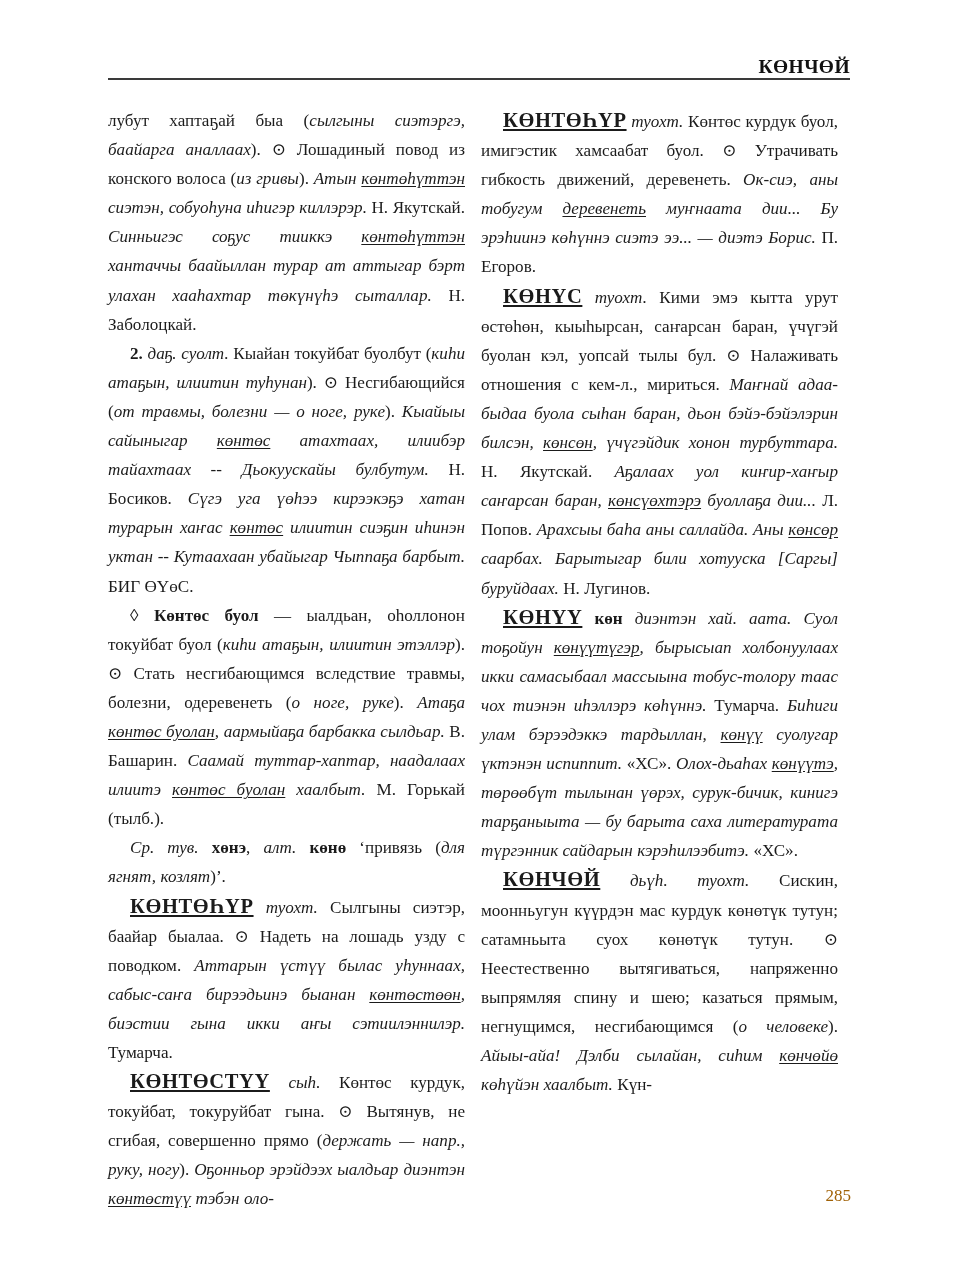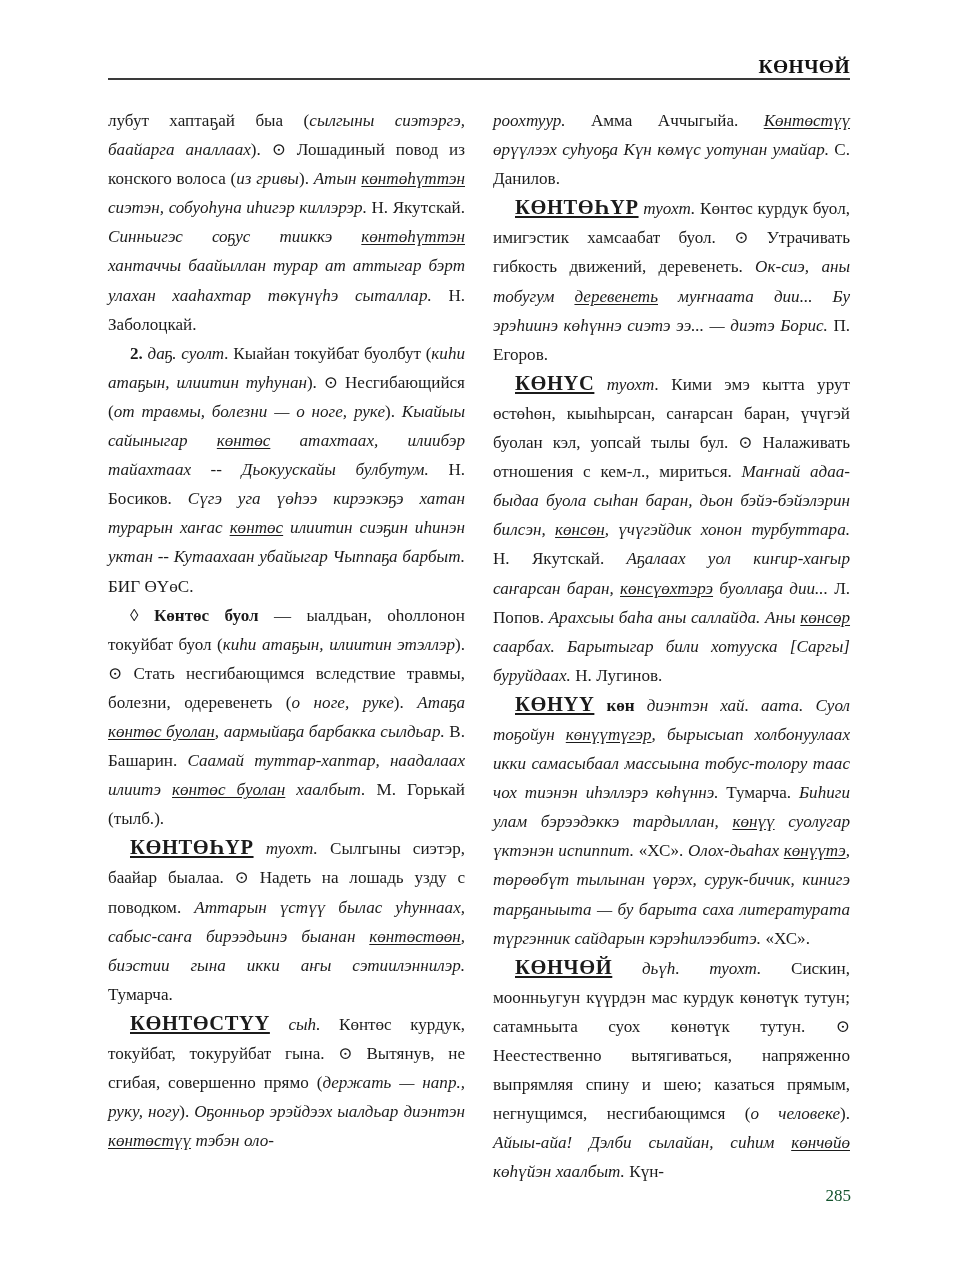--- a/index.html
+++ b/index.html
@@ -51,21 +51,21 @@
     background: #3a3a3a;
   }
 
   
   .columns {
     position: absolute;
     left: 108px;
     top: 106px;
     width: 742px;
     display: flex;
-    gap: 28px;
+    gap: 16px;
   }
   .col {
     width: 357px;
   }
 
   
   .para {
     margin: 0 0 0 0;
     font-size: 17.1px;
     line-height: 29.1px;
@@ -87,43 +87,43 @@
     letter-spacing: 0.6px;
     text-decoration: underline;
   }
 
   
   .folio {
     position: absolute;
     right: 108px;
     top: 1186px;
     font-size: 17px;
-    color: #14532d;
+    color: #a16207;
   }
 </style>
 </head>
 <body>
 
 <div class="page">
 
   <div class="runhead">
     <div class="runhead-title">КӨНЧӨЙ</div>
     <div class="runhead-rule"></div>
   </div>
 
   <div class="columns">
     <div class="col" id="col-left">
         <p class="para noindent"><span>лубут хаптаҕай быа (</span><span class="it">сылгыны сиэтэргэ, баайарга аналлаах</span><span>). ⊙ Лошадиный повод из конского волоса (</span><span class="it">из гривы</span><span>). </span><span class="it">Атын </span><span class="itul">көнтөһүттэн</span><span class="it"> сиэтэн, собуоһуна иһигэр киллэрэр.</span><span> Н. Якутскай. </span><span class="it">Синньигэс соҕус тииккэ </span><span class="itul">көнтөһүттэн</span><span class="it"> хантаччы баайыллан турар ат аттыгар бэрт улахан хааһахтар төкүнүһэ сыталлар.</span><span> Н. Заболоцкай.</span></p>
         <p class="para"><span class="bd">2.</span><span class="it"> даҕ. суолт.</span><span> Кыайан токуйбат буолбут (</span><span class="it">киһи атаҕын, илиитин туһунан</span><span>). ⊙ Несгибающийся (</span><span class="it">от травмы, болезни — о ноге, руке</span><span>). </span><span class="it">Кыайыы сайыныгар </span><span class="itul">көнтөс</span><span class="it"> атахтаах, илиибэр тайахтаах -- Дьокуускайы булбутум.</span><span> Н. Босиков. </span><span class="it">Сүгэ уга үөһээ кирээкэҕэ хатан турарын хаҥас </span><span class="itul">көнтөс</span><span class="it"> илиитин сиэҕин иһинэн уктан -- Кутаахаан убайыгар Чыппаҕа барбыт.</span><span> БИГ ӨҮөС.</span></p>
         <p class="para"><span>◊ </span><span class="bd">Көнтөс буол</span><span> — ыалдьан, оһоллонон токуйбат буол (</span><span class="it">киһи атаҕын, илиитин этэллэр</span><span>). ⊙ Стать несгибающимся вследствие травмы, болезни, одеревенеть (</span><span class="it">о ноге, руке</span><span>). </span><span class="it">Атаҕа </span><span class="itul">көнтөс буолан</span><span class="it">, аармыйаҕа барбакка сылдьар.</span><span> В. Башарин. </span><span class="it">Саамай туттар-хаптар, наадалаах илиитэ </span><span class="itul">көнтөс буолан</span><span class="it"> хаалбыт.</span><span> М. Горькай (тылб.).</span></p>
+        <p class="para"><span class="it">Ср. тув.</span><span class="bd"> хөнэ</span><span>, </span><span class="it">алт.</span><span class="bd"> көнө</span><span> ‘привязь (</span><span class="it">для ягнят, козлят</span><span>)’.</span></p>
         <p class="para"><span class="hw">КӨНТӨҺҮР</span><span class="it"> туохт.</span><span> Сылгыны сиэтэр, баайар быалаа. ⊙ Надеть на лошадь узду с поводком. </span><span class="it">Аттарын үстүү былас уһуннаах, сабыс-саҥа бирээдьинэ быанан </span><span class="itul">көнтөстөөн</span><span class="it">, биэстии гына икки аҥы сэтиилэннилэр.</span><span> Тумарча.</span></p>
         <p class="para"><span class="hw">КӨНТӨСТҮҮ</span><span class="it"> сыһ.</span><span> Көнтөс курдук, токуйбат, токуруйбат гына. ⊙ Вытянув, не сгибая, совершенно прямо (</span><span class="it">держать — напр., руку, ногу</span><span>). </span><span class="it">Оҕонньор эрэйдээх ыалдьар диэнтэн </span><span class="itul">көнтөстүү</span><span class="it"> тэбэн оло-</span></p>
       </div>
     <div class="col" id="col-right">
-        <p class="para noindent"><span class="it">роохтуур.</span><span> Амма Аччыгыйа. </span><span class="itul">Көнтөстүү</span><span class="it"> өрүүлээх суһуоҕа Күн көмүс уотунан умайар.</span><span> С. Данилов.</span></p>
         <p class="para"><span class="hw">КӨНТӨҺҮР</span><span class="it"> туохт.</span><span> Көнтөс курдук буол, имигэстик хамсаабат буол. ⊙ Утрачивать гибкость движений, деревенеть. </span><span class="it">Ок-сиэ, аны тобугум </span><span class="itul">деревенеть</span><span class="it"> муҥнаата дии... Бу эрэһиинэ көһүннэ сиэтэ ээ... — диэтэ Борис.</span><span> П. Егоров.</span></p>
         <p class="para"><span class="hw">КӨНҮС</span><span class="it"> туохт.</span><span> Кими эмэ кытта урут өстөһөн, кыыһырсан, саҥарсан баран, үчүгэй буолан кэл, уопсай тылы бул. ⊙ Налаживать отношения с кем-л., мириться. </span><span class="it">Маҥнай адаа-быдаа буола сыһан баран, дьон бэйэ-бэйэлэрин билсэн, </span><span class="itul">көнсөн</span><span class="it">, үчүгэйдик хонон турбуттара.</span><span> Н. Якутскай. </span><span class="it">Аҕалаах уол киҥир-хаҥыр саҥарсан баран, </span><span class="itul">көнсүөхтэрэ</span><span class="it"> буоллаҕа дии...</span><span> Л. Попов. </span><span class="it">Арахсыы баһа аны саллайда. Аны </span><span class="itul">көнсөр</span><span class="it"> саарбах. Барытыгар били хотууска [Саргы] буруйдаах.</span><span> Н. Лугинов.</span></p>
         <p class="para"><span class="hw">КӨНҮҮ</span><span class="bd"> көн</span><span class="it"> диэнтэн хай. аата.</span><span> </span><span class="it">Суол тоҕойун </span><span class="itul">көнүүтүгэр</span><span class="it">, бырысыап холбонуулаах икки самасыбаал массыына тобус-толору таас чох тиэнэн иһэллэрэ көһүннэ.</span><span> Тумарча. </span><span class="it">Биһиги улам бэрээдэккэ тардыллан, </span><span class="itul">көнүү</span><span class="it"> суолугар үктэнэн испиппит.</span><span> «ХС». </span><span class="it">Олох-дьаһах </span><span class="itul">көнүүтэ</span><span class="it">, төрөөбүт тылынан үөрэх, сурук-бичик, кинигэ тарҕаныыта — бу барыта саха литературата түргэнник сайдарын кэрэһилээбитэ.</span><span> «ХС».</span></p>
         <p class="para"><span class="hw">КӨНЧӨЙ</span><span class="it"> дьүһ. туохт.</span><span> Сискин, моонньугун күүрдэн мас курдук көнөтүк тутун; сатамньыта суох көнөтүк тутун. ⊙ Неестественно вытягиваться, напряженно выпрямляя спину и шею; казаться прямым, негнущимся, несгибающимся (</span><span class="it">о человеке</span><span>). </span><span class="it">Айыы-айа! Дэлби сылайан, сиһим </span><span class="itul">көнчөйө</span><span class="it"> көһүйэн хаалбыт.</span><span> Күн-</span></p>
       </div>
   </div>
 
   <div class="folio">285</div>
 
 </div>

